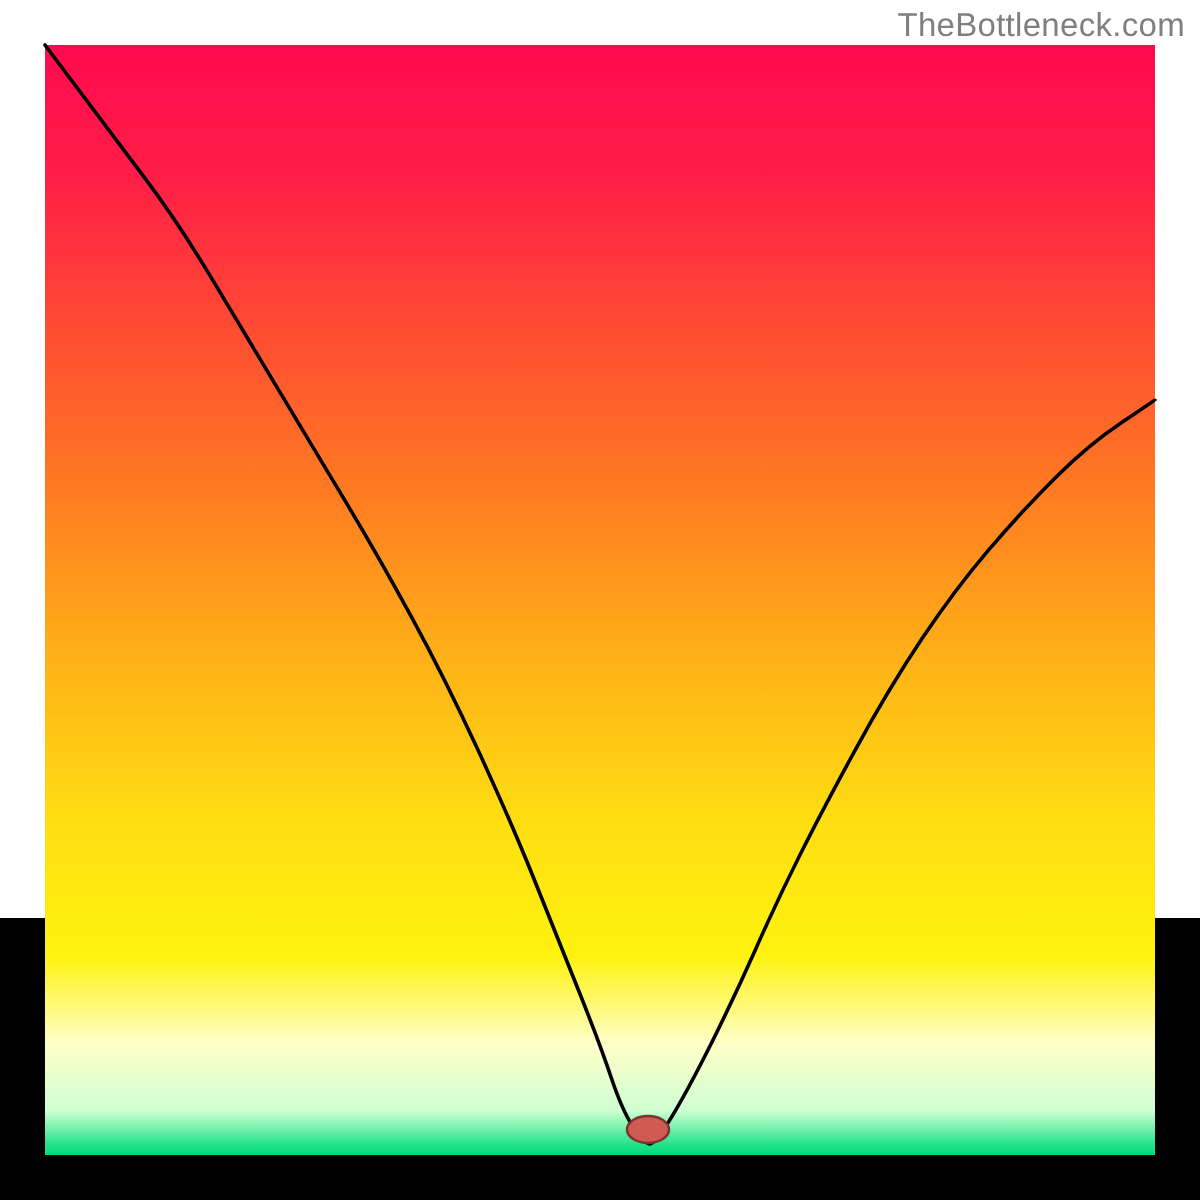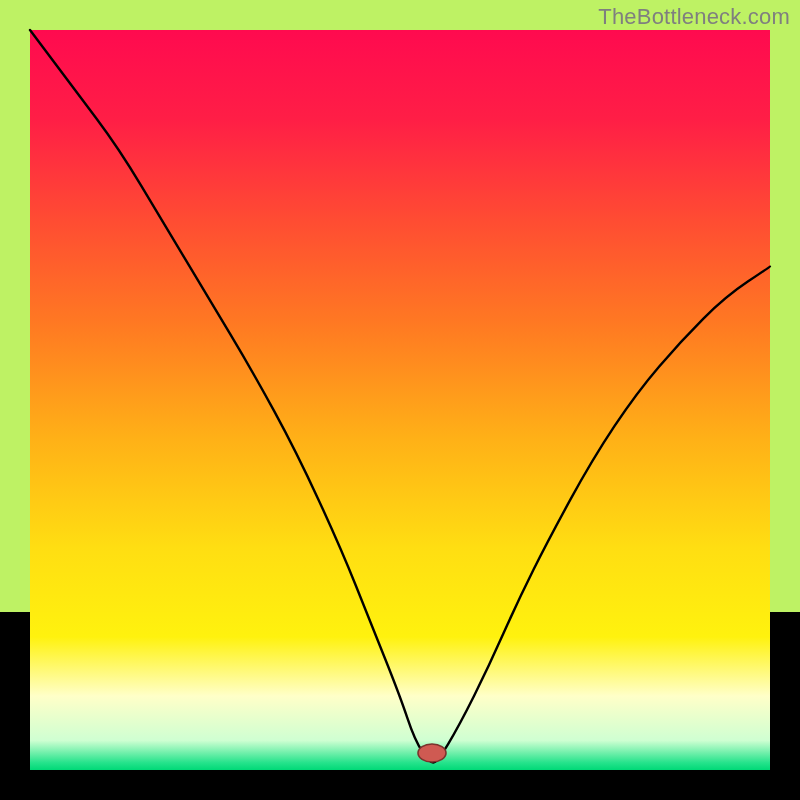--- a/index.html
+++ b/index.html
@@ -8,21 +8,21 @@
     width: 800px;
     height: 800px;
     background: #000;
     overflow: hidden;
     font-family: Arial, Helvetica, sans-serif;
   }
   .stage {
     position: relative;
     width: 800px;
     height: 612px;
-    background: #bef264;
+    background: #ffffff;
   }
   .watermark {
     position: absolute;
     top: 4px;
     right: 10px;
     color: #7f7f7f;
     font-size: 22px;
     font-weight: 500;
     letter-spacing: 0.2px;
     z-index: 5;

